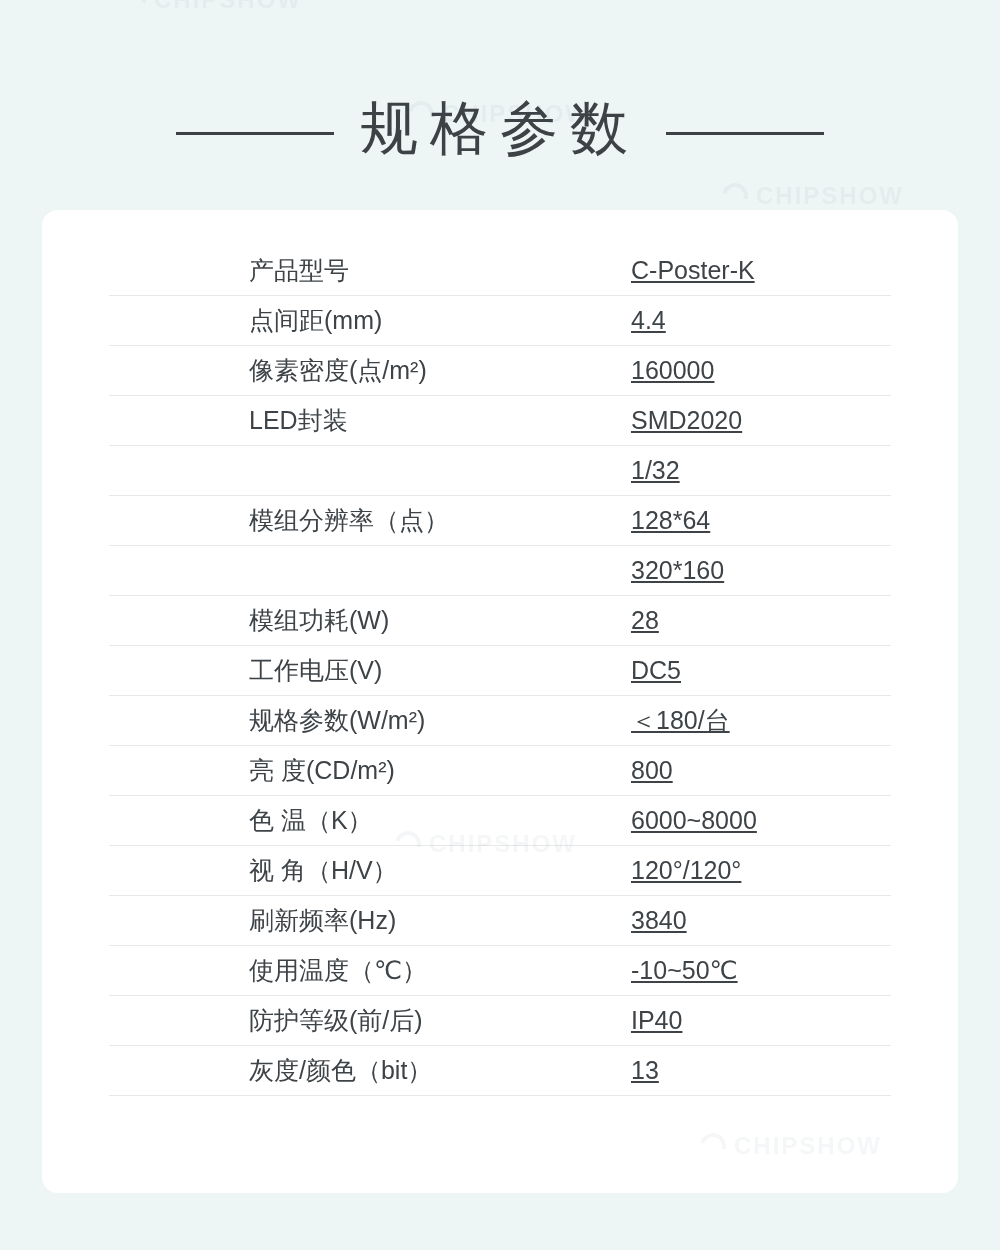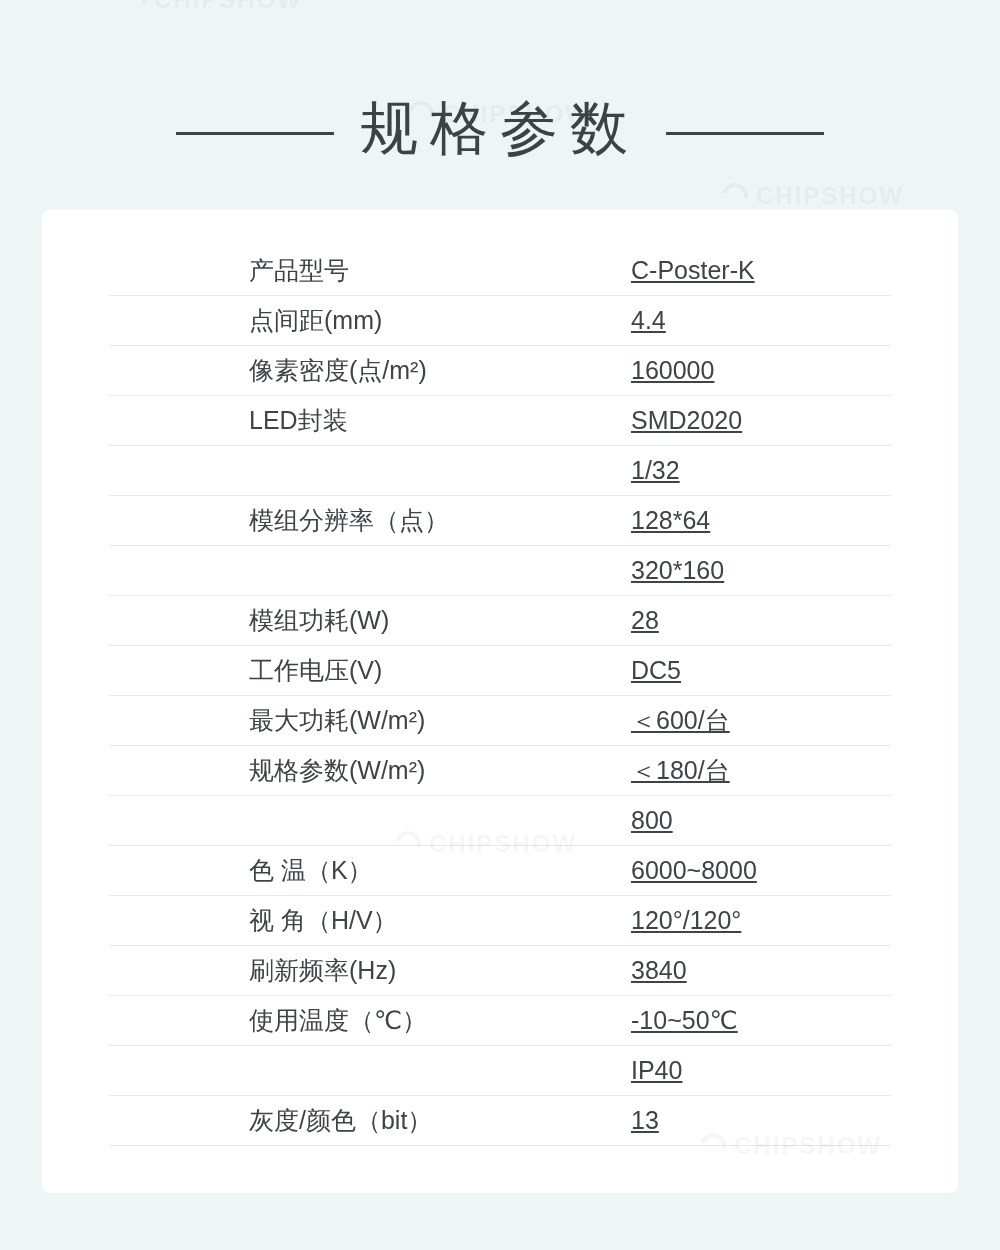--- a/index.html
+++ b/index.html
@@ -38,21 +38,21 @@
     line-height: 84px;
   }
   
   .spec-card {
     position: absolute;
     left: 42px;
     top: 210px;
     width: 916px;
     height: 983px;
     background: #ffffff;
-    border-radius: 8px;
+    border-radius: 16px;
     padding: 36px 67px 0 67px;
   }
   .spec-table {
     width: 100%;
   }
   .spec-row {
     position: relative;
     height: 50px;
     display: flex;
     align-items: center;
@@ -159,47 +159,45 @@
     </div>
     <div class="spec-row">
       <div class="spec-label">模组功耗(W)</div>
       <div class="spec-value">28</div>
     </div>
     <div class="spec-row">
       <div class="spec-label">工作电压(V)</div>
       <div class="spec-value">DC5</div>
     </div>
     <div class="spec-row">
-      <div class="spec-label">最大功耗(W/m²)</div>
-      <div class="spec-value">＜600/台</div>
-    </div>
-    <div class="spec-row">
       <div class="spec-label">规格参数(W/m²)</div>
       <div class="spec-value">＜180/台</div>
     </div>
     <div class="spec-row">
+      <div class="spec-label">亮 度(CD/m²)</div>
       <div class="spec-value">800</div>
     </div>
     <div class="spec-row">
       <div class="spec-label">色 温（K）</div>
       <div class="spec-value">6000~8000</div>
     </div>
     <div class="spec-row">
       <div class="spec-label">视 角（H/V）</div>
       <div class="spec-value">120°/120°</div>
     </div>
     <div class="spec-row">
       <div class="spec-label">刷新频率(Hz)</div>
       <div class="spec-value">3840</div>
     </div>
     <div class="spec-row">
       <div class="spec-label">使用温度（℃）</div>
       <div class="spec-value">-10~50℃</div>
     </div>
     <div class="spec-row">
+      <div class="spec-label">防护等级(前/后)</div>
       <div class="spec-value">IP40</div>
     </div>
     <div class="spec-row">
       <div class="spec-label">灰度/颜色（bit）</div>
       <div class="spec-value">13</div>
     </div>
 
   </div>
 </div>
 

